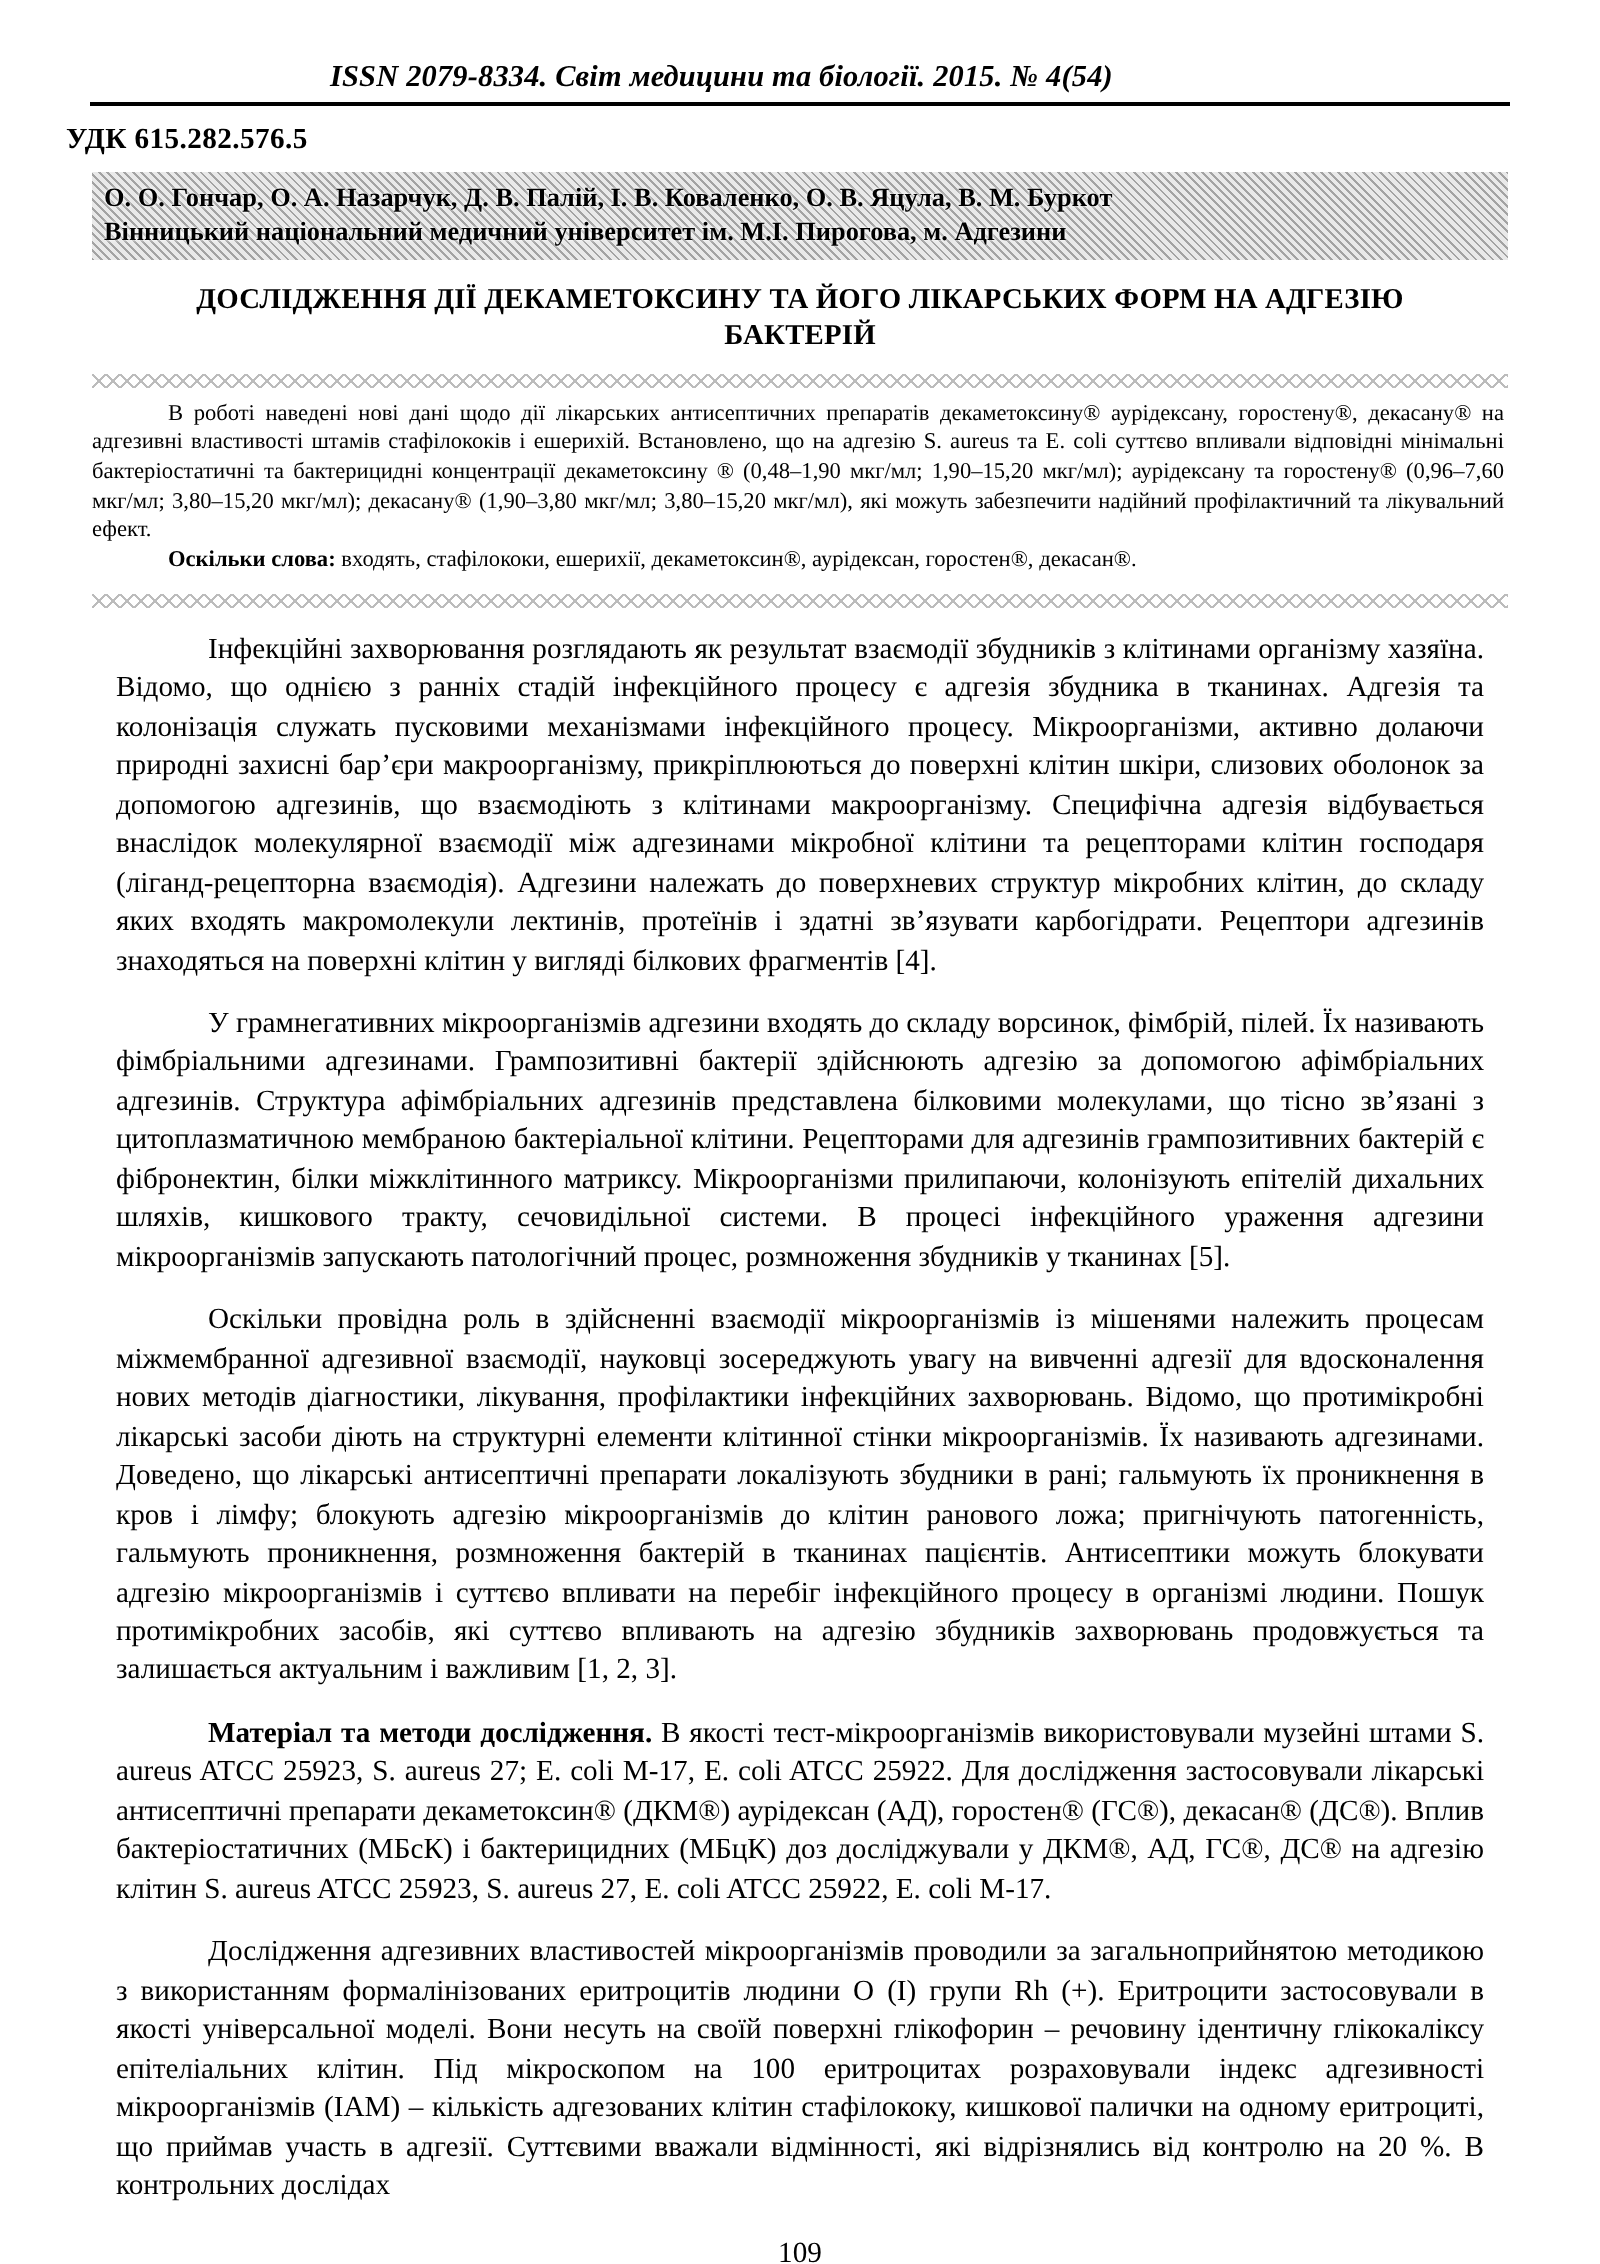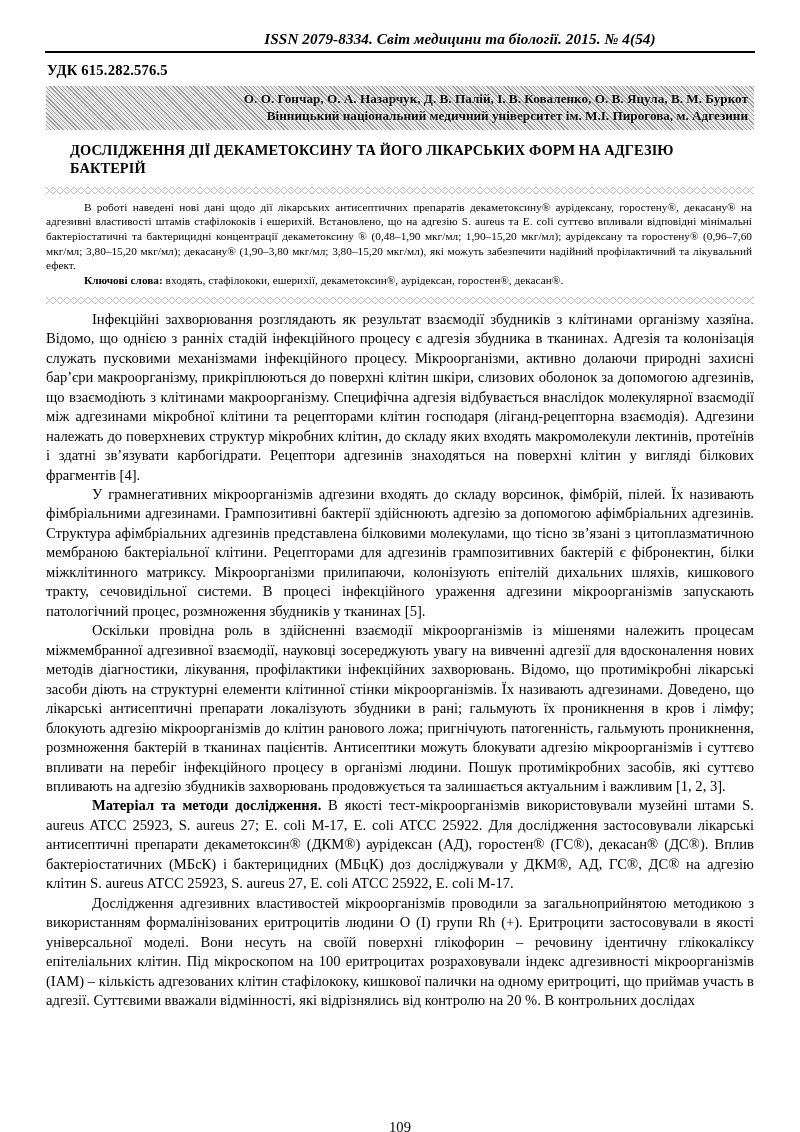--- a/index.html
+++ b/index.html
@@ -21,67 +21,67 @@
     width: 800px;
     height: 1132px;
     box-sizing: border-box;
     padding: 0;
     position: relative;
   }
 
   
   .running-head {
     margin: 30px 45px 0 45px;
-    text-align: center;
     font-style: italic;
     font-weight: bold;
     font-size: 15.2px;
     letter-spacing: 0.1px;
     padding-bottom: 3px;
     padding-left: 120px;
   }
   .head-rule {
     margin: 0 45px 0 45px;
     border-top: 2.2px solid #000;
     height: 0;
   }
 
   
   .udc {
-    margin: 9px 0 7px 47px;
+    margin: 9px 0 7px 33px;
     font-weight: bold;
     font-size: 14.6px;
     letter-spacing: 0.2px;
   }
 
   
   .author-band {
     margin: 0 46px 0 46px;
     padding: 4px 6px 5px 6px;
-    text-align: right;
+    text-align: left;
     font-weight: bold;
     font-size: 13.2px;
     line-height: 1.32;
     background-color: #e9e9e9;
     background-image: repeating-linear-gradient(
         45deg,
         rgba(0,0,0,0.30) 0px,
         rgba(0,0,0,0.30) 1px,
         rgba(255,255,255,0) 1px,
         rgba(255,255,255,0) 3px
     );
   }
   .author-band .line {
     display: block;
     text-shadow: 0 0 1px #ffffff, 0 0 2px #ffffff;
   }
 
   
   .article-title {
     margin: 11px 70px 0 70px;
+    text-align: center;
     font-weight: bold;
     font-size: 14.4px;
     line-height: 1.28;
     letter-spacing: 0.1px;
   }
 
   
   .zigzag {
     margin: 9px 46px 6px 46px;
     height: 7px;
@@ -112,21 +112,21 @@
   .keywords b { font-weight: bold; }
 
   
   .body-text {
     margin: 0 46px 0 46px;
     font-size: 14.6px;
     line-height: 1.335;
     text-align: justify;
   }
   .body-text p {
-    margin: 0;
+    margin: 12px;
     text-indent: 46px;
   }
   .body-text p b { font-weight: bold; }
 
   
   .folio {
     position: absolute;
     left: 0;
     right: 0;
     bottom: 26px;
@@ -149,21 +149,21 @@
     <span class="line">Вінницький національний медичний університет ім. М.І. Пирогова, м. Адгезини</span>
   </div>
 
   <div class="article-title">ДОСЛІДЖЕННЯ ДІЇ ДЕКАМЕТОКСИНУ ТА ЙОГО ЛІКАРСЬКИХ ФОРМ НА АДГЕЗІЮ БАКТЕРІЙ</div>
 
   <div class="zigzag"></div>
 
   <div class="abstract">В роботі наведені нові дані щодо дії лікарських антисептичних препаратів декаметоксину® аурідексану, горостену®, декасану® на адгезивні властивості штамів стафілококів і ешерихій. Встановлено, що на адгезію S. aureus та E. coli суттєво впливали відповідні мінімальні бактеріостатичні та бактерицидні концентрації декаметоксину ® (0,48–1,90 мкг/мл; 1,90–15,20 мкг/мл); аурідексану та горостену® (0,96–7,60 мкг/мл; 3,80–15,20 мкг/мл); декасану® (1,90–3,80 мкг/мл; 3,80–15,20 мкг/мл), які можуть забезпечити надійний профілактичний та лікувальний ефект.</div>
 
   <div class="keywords">
-    <b>Ключові слова:</b><span> входять, стафілококи, ешерихії, декаметоксин®, аурідексан, горостен®, декасан®.</span>
+    <b>Оскільки слова:</b><span> входять, стафілококи, ешерихії, декаметоксин®, аурідексан, горостен®, декасан®.</span>
   </div>
 
   <div class="zigzag"></div>
 
   <div class="body-text">
     <p>
       <b></b><span>Інфекційні захворювання розглядають як результат взаємодії збудників з клітинами організму хазяїна. Відомо, що однією з ранніх стадій інфекційного процесу є адгезія збудника в тканинах. Адгезія та колонізація служать пусковими механізмами інфекційного процесу. Мікроорганізми, активно долаючи природні захисні бар’єри макроорганізму, прикріплюються до поверхні клітин шкіри, слизових оболонок за допомогою адгезинів, що взаємодіють з клітинами макроорганізму. Специфічна адгезія відбувається внаслідок молекулярної взаємодії між адгезинами мікробної клітини та рецепторами клітин господаря (ліганд-рецепторна взаємодія). Адгезини належать до поверхневих структур мікробних клітин, до складу яких входять макромолекули лектинів, протеїнів і здатні зв’язувати карбогідрати. Рецептори адгезинів знаходяться на поверхні клітин у вигляді білкових фрагментів [4].</span>
     </p>
     <p>
       <b></b><span>У грамнегативних мікроорганізмів адгезини входять до складу ворсинок, фімбрій, пілей. Їх називають фімбріальними адгезинами. Грампозитивні бактерії здійснюють адгезію за допомогою афімбріальних адгезинів. Структура афімбріальних адгезинів представлена білковими молекулами, що тісно зв’язані з цитоплазматичною мембраною бактеріальної клітини. Рецепторами для адгезинів грампозитивних бактерій є фібронектин, білки міжклітинного матриксу. Мікроорганізми прилипаючи, колонізують епітелій дихальних шляхів, кишкового тракту, сечовидільної системи. В процесі інфекційного ураження адгезини мікроорганізмів запускають патологічний процес, розмноження збудників у тканинах [5].</span>

